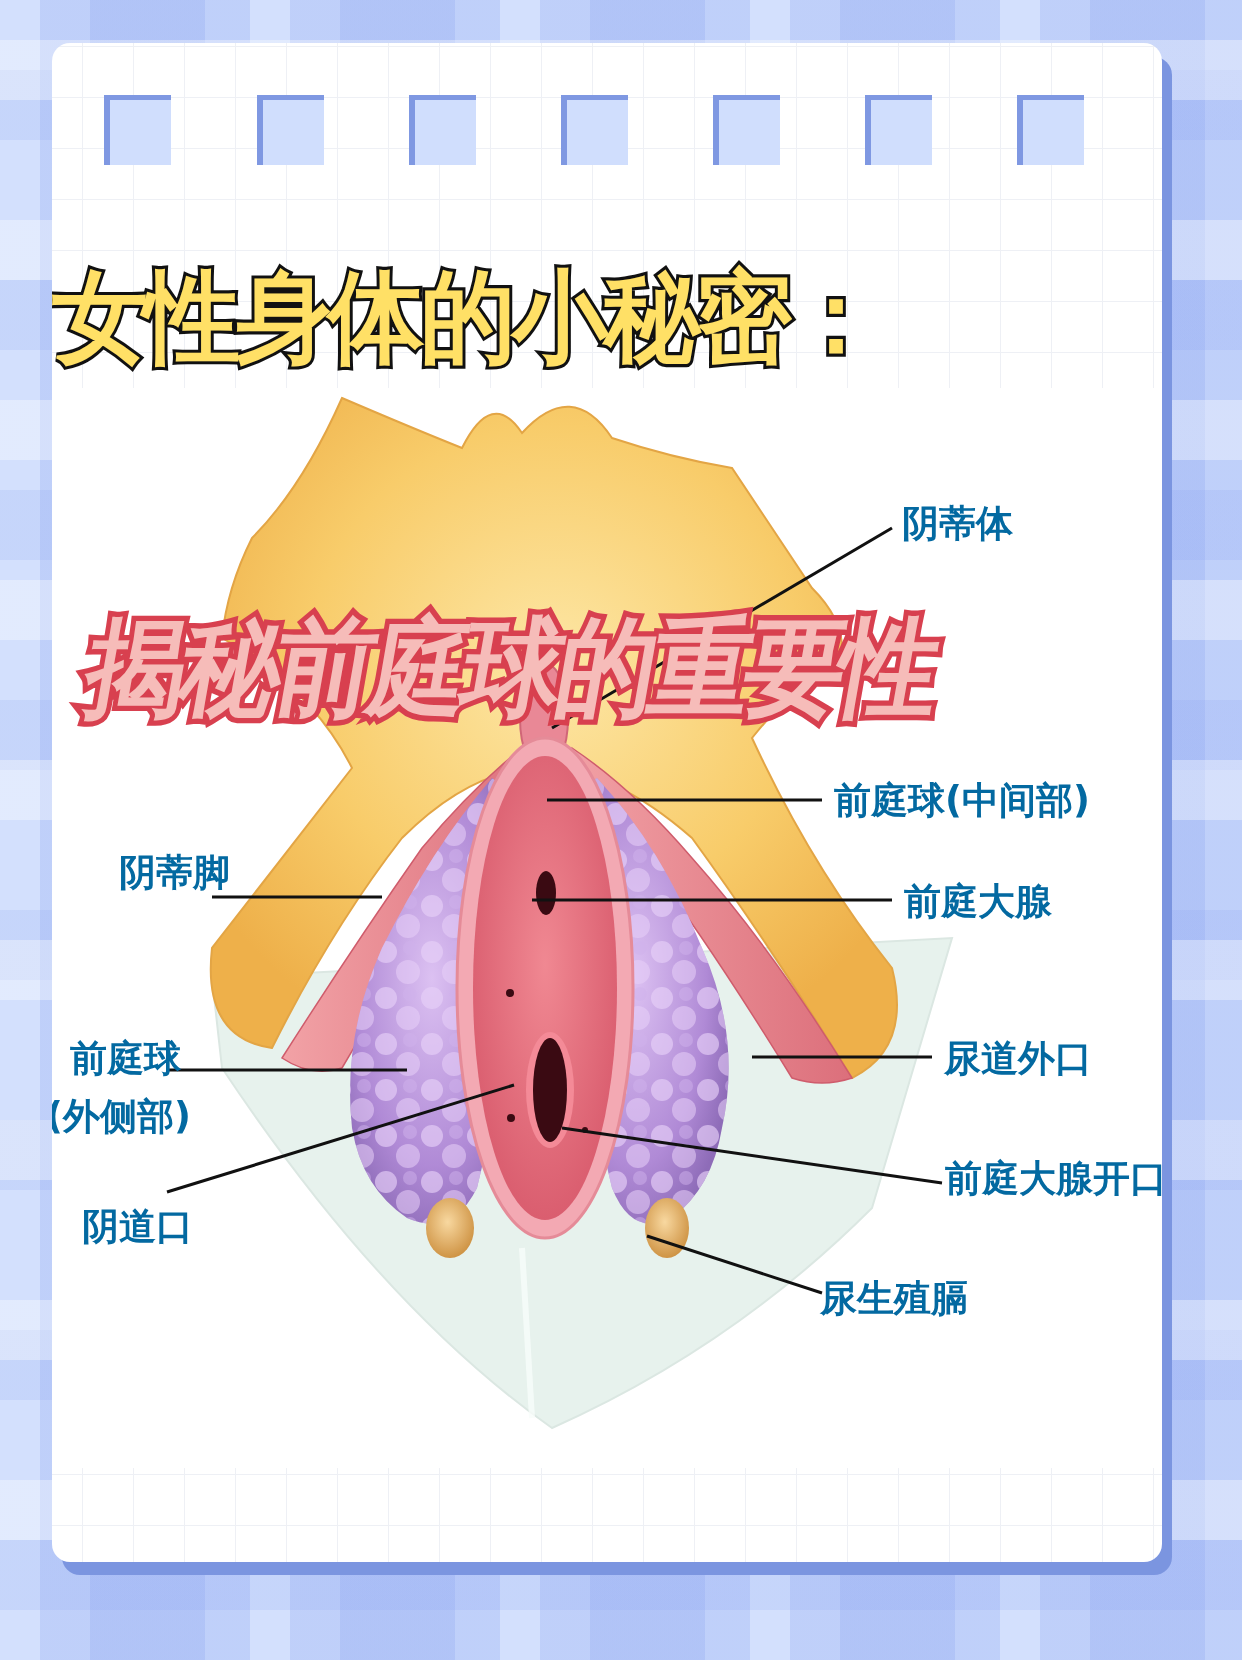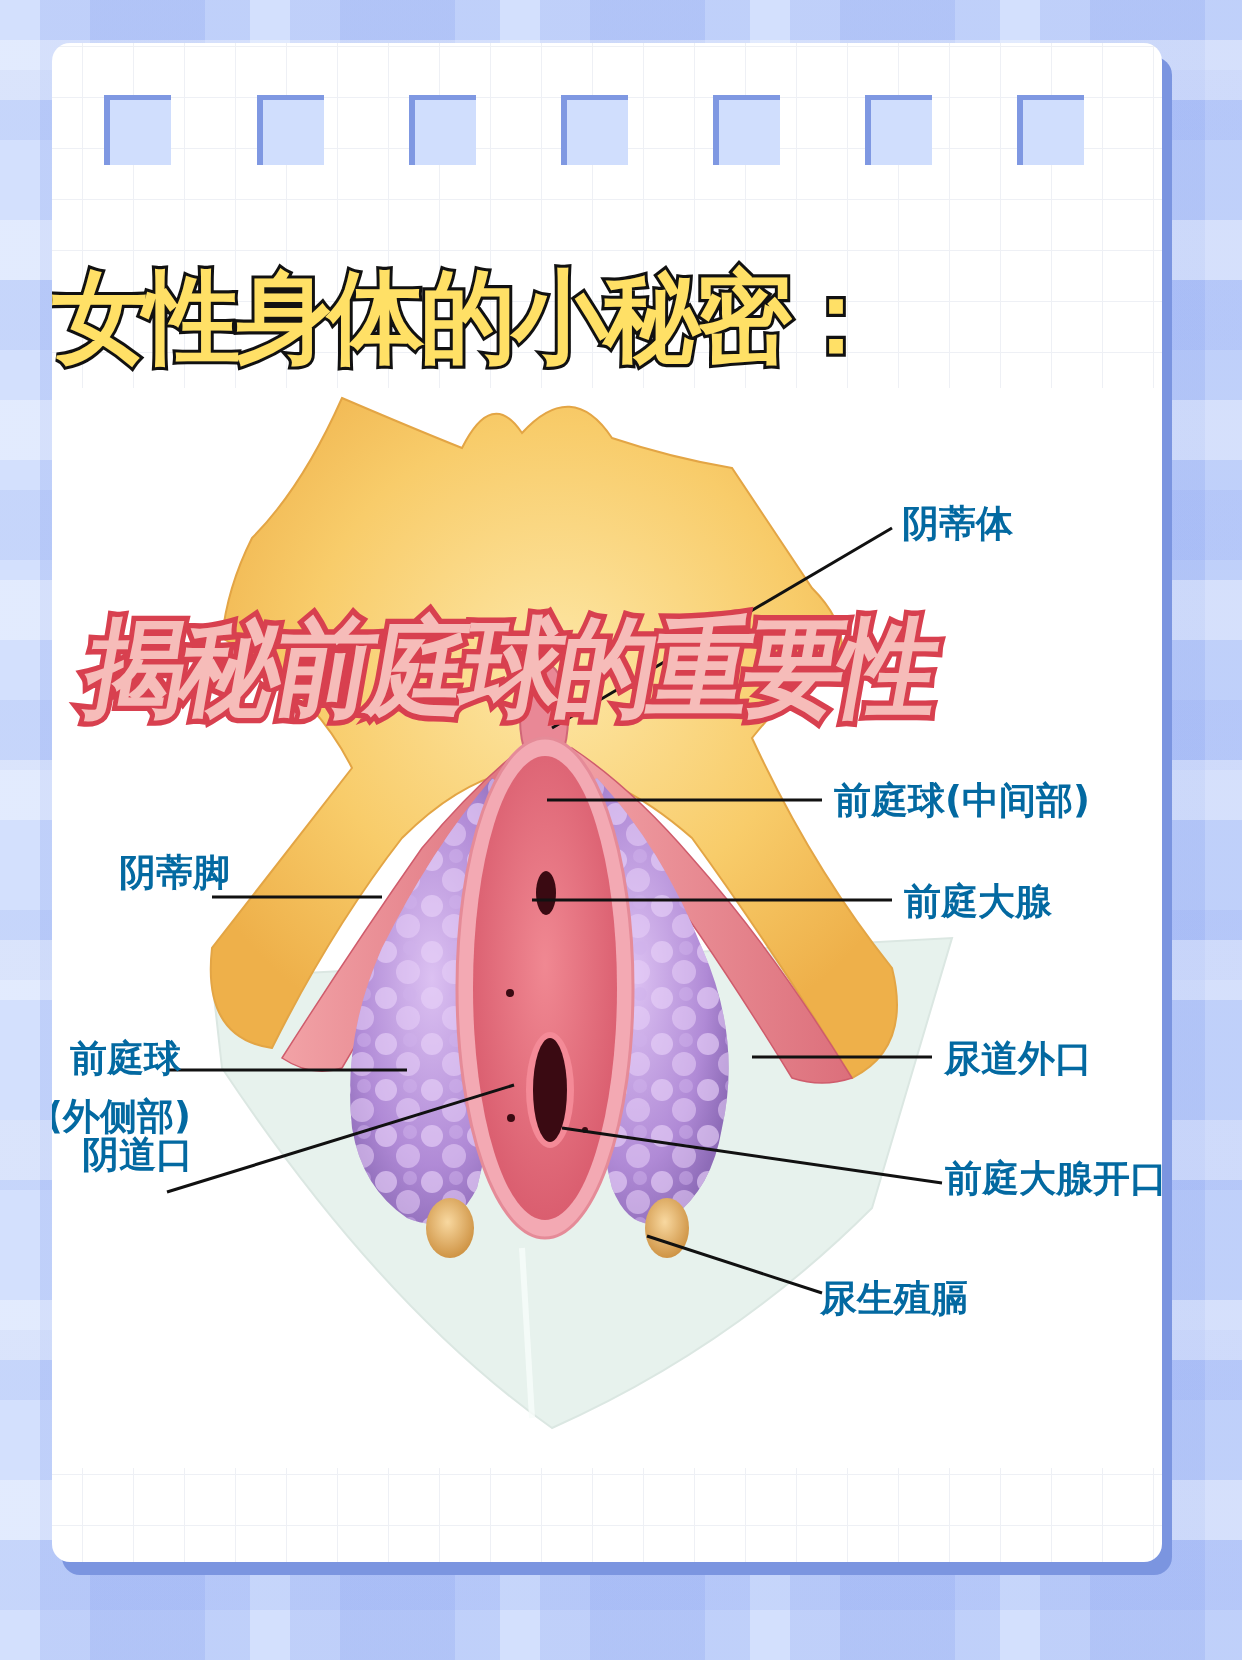--- a/index.html
+++ b/index.html
@@ -207,21 +207,21 @@
       </g>
     </svg>
 
     <div class="label" style="left:850px; top:115px">阴蒂体</div>
     <div class="label" style="left:782px; top:392px">前庭球(中间部)</div>
     <div class="label" style="left:67px; top:464px">阴蒂脚</div>
     <div class="label" style="left:852px; top:493px">前庭大腺</div>
     <div class="label" style="left:892px; top:650px">尿道外口</div>
     <div class="label" style="left:18px; top:650px">前庭球</div>
     <div class="label" style="left:-6px; top:708px">(外侧部)</div>
-    <div class="label" style="left:30px; top:746px">阴道口</div>
+    <div class="label" style="left:30px; top:818px">阴道口</div>
     <div class="label" style="left:893px; top:770px">前庭大腺开口</div>
     <div class="label" style="left:768px; top:890px">尿生殖膈</div>
   </div>
 
   <div class="title">
     <span>女性身体的小秘密：</span>
   </div>
 
   <div class="subtitle">
     <span>揭秘前庭球的重要性</span>

